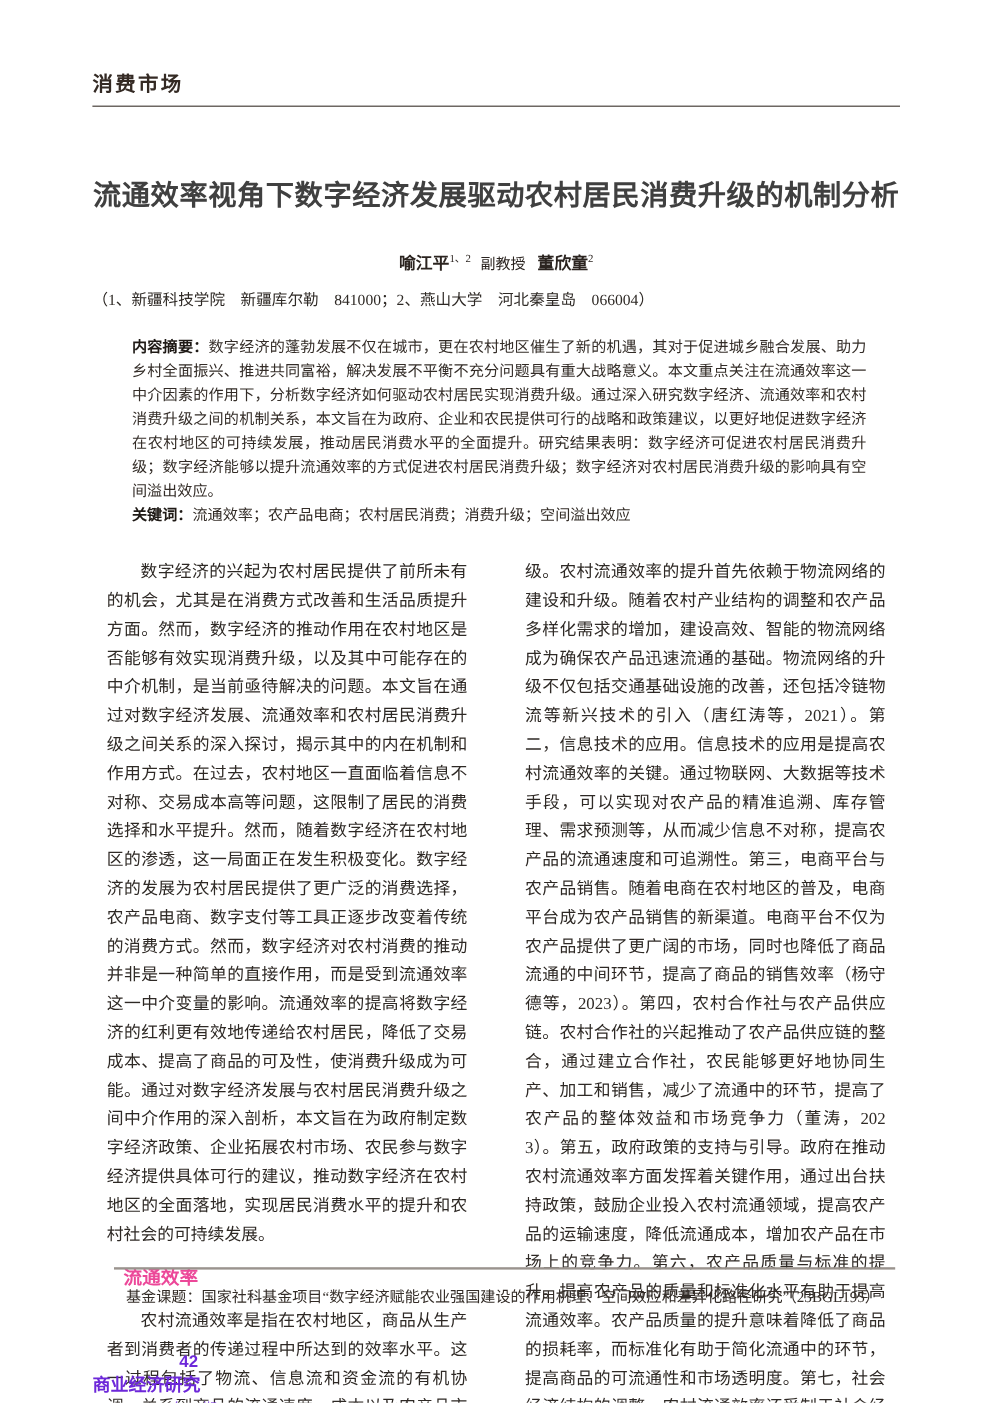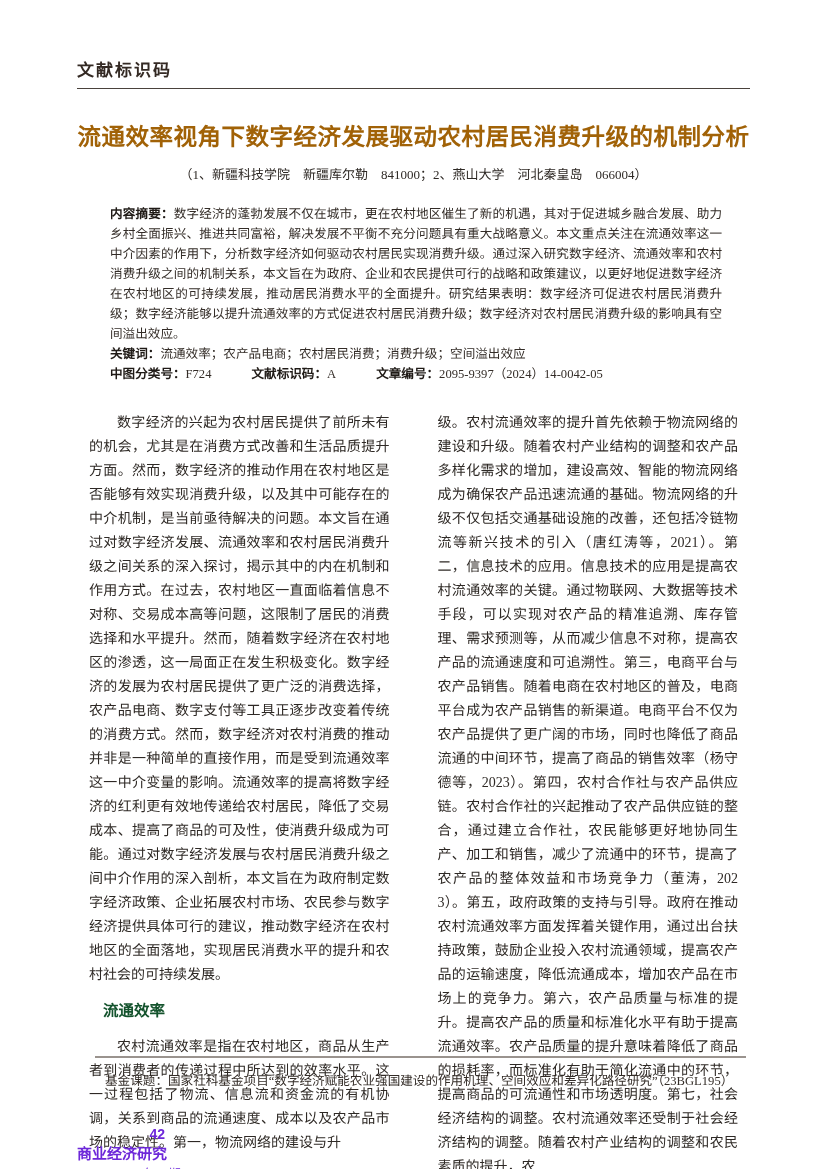--- a/index.html
+++ b/index.html
@@ -28,40 +28,39 @@
     border: none;
     border-top: 1.5px solid #4a423c;
     margin: 7px 0 0 0;
   }
   
   .title {
     font-family: Liberation Serif, serif;
     font-weight: bold;
     font-size: 23.5px;
     line-height: 38px;
-    color: #a16207;
+    color: #404040;
     text-align: center;
-    margin: 29px 0 0 0;
+    margin: 56px 0 0 0;
     letter-spacing: 0.5px;
   }
   .authors {
     text-align: center;
     margin-top: 26px;
     font-size: 14px;
     line-height: 20px;
     color: #2b2420;
   }
   .author-name {
     font-family: "Liberation Sans", sans-serif;
     font-weight: bold;
   }
   .authors sup { font-size: 9px; line-height: 0; }
   .author-title { font-size: 12.5px; margin: 0 10px 0 8px; }
   .affiliation {
-    text-align: center;
     font-size: 13px;
     line-height: 18px;
     margin-top: 10px;
     color: #2e2925;
     font-family: Liberation Serif, serif;
   }
   
   .abstract {
     margin-top: 20px;
     padding: 0 28px 0 33px;
@@ -92,21 +91,21 @@
     text-align: justify;
     word-break: break-all;
     color: #2e2925;
   }
   .col p { margin: 12px; }
   .p-indent { text-indent: 2em; }
   .sec-heading {
     font-family: "Liberation Sans", sans-serif;
     font-weight: bold;
     font-size: 15.5px;
-    color: #14532d;
+    color: #ec4899;
     margin: 11px 0 9px 0;
     padding-left: 26px;
   }
   
   .bottom {
     position: absolute;
     left: 77px; right: 77px;
     top: 1056px;
   }
   .funding-sep {
@@ -143,34 +142,34 @@
     font-size: 15px;
     margin-right: 14px;
   }
   .issue { font-size: 12.5px; }
 </style>
 </head>
 <body>
 
 <div class="page">
 
-  <div class="section-label">文献标识码</div>
+  <div class="section-label">消费市场</div>
   <hr class="header-rule">
 
   <h1 class="title">流通效率视角下数字经济发展驱动农村居民消费升级的机制分析</h1>
 
+  <div class="authors">
+    <span class="author-name">喻江平</span><sup>1、2</sup><span class="author-title">副教授</span><span class="author-name">董欣童</span><sup>2</sup>
+  </div>
 
   <div class="affiliation">（1、新疆科技学院　新疆库尔勒　841000；2、燕山大学　河北秦皇岛　066004）</div>
 
   <div class="abstract">
     <p><span class="lab">内容摘要：</span><span>数字经济的蓬勃发展不仅在城市，更在农村地区催生了新的机遇，其对于促进城乡融合发展、助力乡村全面振兴、推进共同富裕，解决发展不平衡不充分问题具有重大战略意义。本文重点关注在流通效率这一中介因素的作用下，分析数字经济如何驱动农村居民实现消费升级。通过深入研究数字经济、流通效率和农村消费升级之间的机制关系，本文旨在为政府、企业和农民提供可行的战略和政策建议，以更好地促进数字经济在农村地区的可持续发展，推动居民消费水平的全面提升。研究结果表明：数字经济可促进农村居民消费升级；数字经济能够以提升流通效率的方式促进农村居民消费升级；数字经济对农村居民消费升级的影响具有空间溢出效应。</span></p>
     <p><span class="lab">关键词：</span><span>流通效率；农产品电商；农村居民消费；消费升级；空间溢出效应</span></p>
-    <p class="meta-line">
-      <span class="pair gap1"><span class="lab">中图分类号：</span><span>F724</span></span><span class="pair gap1"><span class="lab">文献标识码：</span><span>A</span></span><span class="pair"><span class="lab">文章编号：</span><span>2095-9397（2024）14-0042-05</span></span>
-    </p>
   </div>
 
   <div class="columns">
     <div class="col">
       <p class="p-indent">数字经济的兴起为农村居民提供了前所未有的机会，尤其是在消费方式改善和生活品质提升方面。然而，数字经济的推动作用在农村地区是否能够有效实现消费升级，以及其中可能存在的中介机制，是当前亟待解决的问题。本文旨在通过对数字经济发展、流通效率和农村居民消费升级之间关系的深入探讨，揭示其中的内在机制和作用方式。在过去，农村地区一直面临着信息不对称、交易成本高等问题，这限制了居民的消费选择和水平提升。然而，随着数字经济在农村地区的渗透，这一局面正在发生积极变化。数字经济的发展为农村居民提供了更广泛的消费选择，农产品电商、数字支付等工具正逐步改变着传统的消费方式。然而，数字经济对农村消费的推动并非是一种简单的直接作用，而是受到流通效率这一中介变量的影响。流通效率的提高将数字经济的红利更有效地传递给农村居民，降低了交易成本、提高了商品的可及性，使消费升级成为可能。通过对数字经济发展与农村居民消费升级之间中介作用的深入剖析，本文旨在为政府制定数字经济政策、企业拓展农村市场、农民参与数字经济提供具体可行的建议，推动数字经济在农村地区的全面落地，实现居民消费水平的提升和农村社会的可持续发展。</p>
       <h2 class="sec-heading">流通效率</h2>
       <p class="p-indent">农村流通效率是指在农村地区，商品从生产者到消费者的传递过程中所达到的效率水平。这一过程包括了物流、信息流和资金流的有机协调，关系到商品的流通速度、成本以及农产品市场的稳定性。第一，物流网络的建设与升</p>
     </div>
     <div class="col">
       <p>级。农村流通效率的提升首先依赖于物流网络的建设和升级。随着农村产业结构的调整和农产品多样化需求的增加，建设高效、智能的物流网络成为确保农产品迅速流通的基础。物流网络的升级不仅包括交通基础设施的改善，还包括冷链物流等新兴技术的引入（唐红涛等，2021）。第二，信息技术的应用。信息技术的应用是提高农村流通效率的关键。通过物联网、大数据等技术手段，可以实现对农产品的精准追溯、库存管理、需求预测等，从而减少信息不对称，提高农产品的流通速度和可追溯性。第三，电商平台与农产品销售。随着电商在农村地区的普及，电商平台成为农产品销售的新渠道。电商平台不仅为农产品提供了更广阔的市场，同时也降低了商品流通的中间环节，提高了商品的销售效率（杨守德等，2023）。第四，农村合作社与农产品供应链。农村合作社的兴起推动了农产品供应链的整合，通过建立合作社，农民能够更好地协同生产、加工和销售，减少了流通中的环节，提高了农产品的整体效益和市场竞争力（董涛，2023）。第五，政府政策的支持与引导。政府在推动农村流通效率方面发挥着关键作用，通过出台扶持政策，鼓励企业投入农村流通领域，提高农产品的运输速度，降低流通成本，增加农产品在市场上的竞争力。第六，农产品质量与标准的提升。提高农产品的质量和标准化水平有助于提高流通效率。农产品质量的提升意味着降低了商品的损耗率，而标准化有助于简化流通中的环节，提高商品的可流通性和市场透明度。第七，社会经济结构的调整。农村流通效率还受制于社会经济结构的调整。随着农村产业结构的调整和农民素质的提升，农</p>

